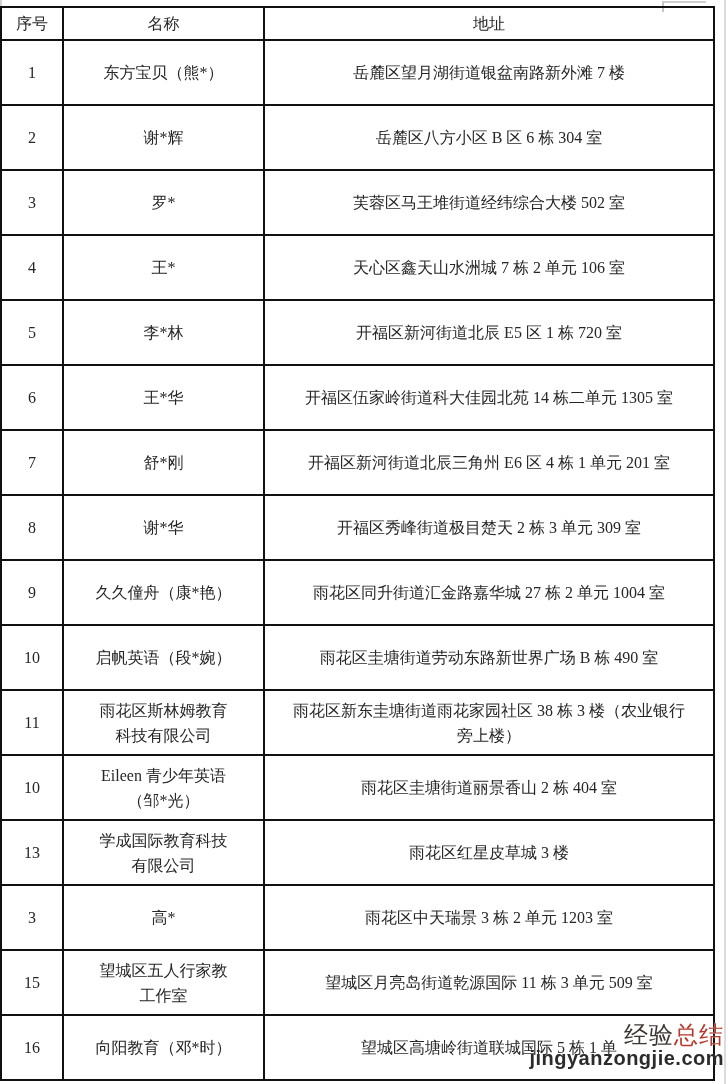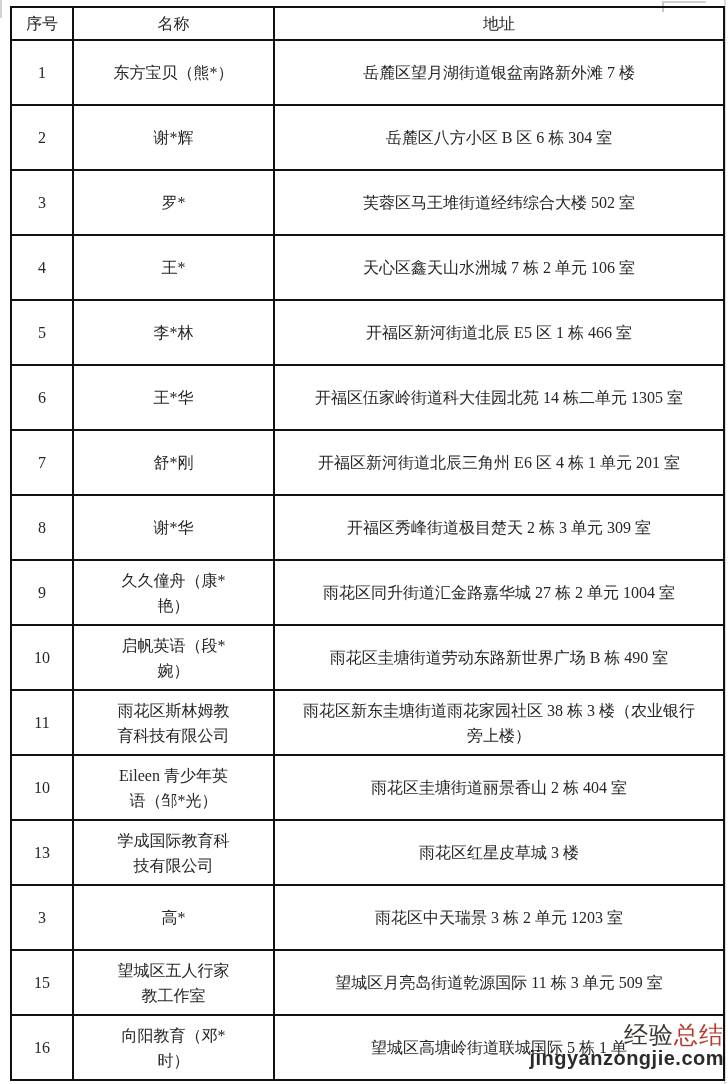--- a/index.html
+++ b/index.html
@@ -13,21 +13,21 @@
     font-family: "Liberation Serif", "DejaVu Serif", serif;
   }
   .page {
     position: relative;
     width: 728px;
     height: 1084px;
     background: #ffffff;
   }
   table.roster {
     position: absolute;
-    left: 10px;
+    left: 0;
     top: 6px;
     width: 713px;
     border-collapse: collapse;
     table-layout: fixed;
     color: #262626;
   }
   table.roster th,
   table.roster td {
     border: 2px solid #111111;
     text-align: center;
@@ -36,21 +36,21 @@
     font-size: 16px;
     line-height: 25px;
     overflow: hidden;
   }
   table.roster th {
     height: 29px;
   }
   table.roster td {
     height: 61px;
   }
-  td.col-name { padding: 0 39px; }
+  td.col-name { padding: 0 31px; }
   td.col-addr { padding: 0 25px; }
 
   
   .watermark {
     position: absolute;
     right: 4px;
     top: 1022px;
     text-align: right;
     line-height: 1.1;
     font-family: "Liberation Sans", "DejaVu Sans", sans-serif;
@@ -140,21 +140,21 @@
           <td class="col-addr">芙蓉区马王堆街道经纬综合大楼 502 室</td>
         </tr>
         <tr>
           <td class="col-no">4</td>
           <td class="col-name">王*</td>
           <td class="col-addr">天心区鑫天山水洲城 7 栋 2 单元 106 室</td>
         </tr>
         <tr>
           <td class="col-no">5</td>
           <td class="col-name">李*林</td>
-          <td class="col-addr">开福区新河街道北辰 E5 区 1 栋 466 室</td>
+          <td class="col-addr">开福区新河街道北辰 E5 区 1 栋 720 室</td>
         </tr>
         <tr>
           <td class="col-no">6</td>
           <td class="col-name">王*华</td>
           <td class="col-addr">开福区伍家岭街道科大佳园北苑 14 栋二单元 1305 室</td>
         </tr>
         <tr>
           <td class="col-no">7</td>
           <td class="col-name">舒*刚</td>
           <td class="col-addr">开福区新河街道北辰三角州 E6 区 4 栋 1 单元 201 室</td>

